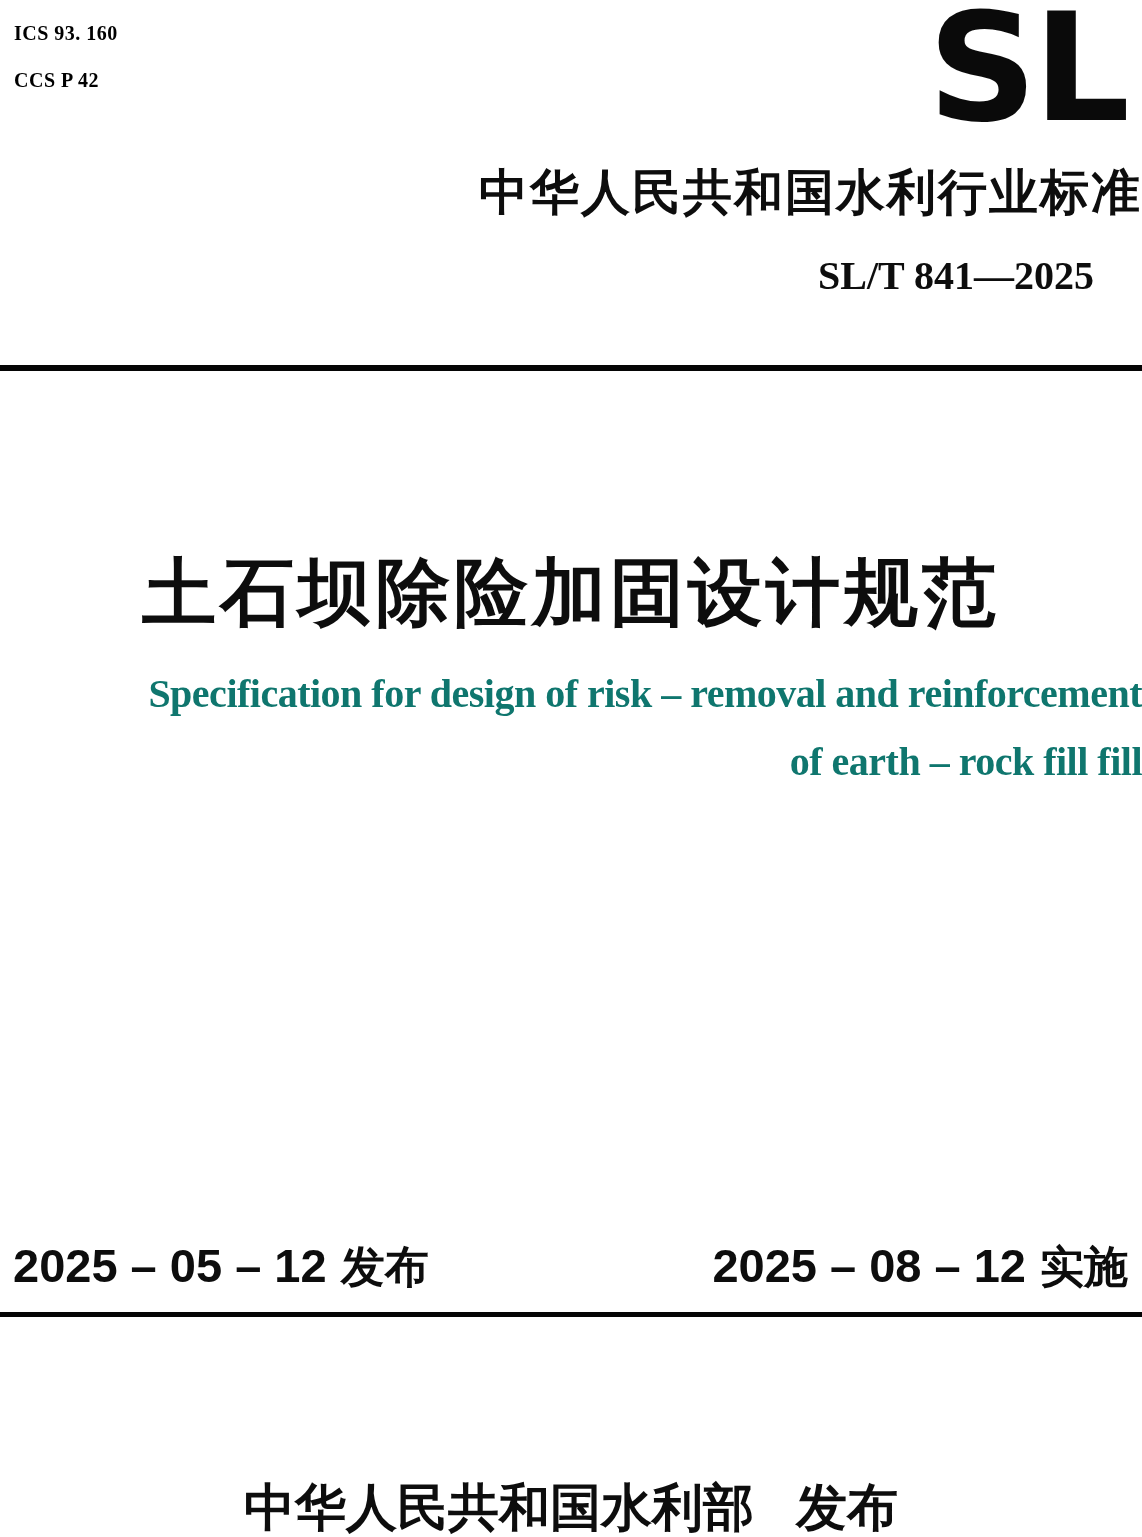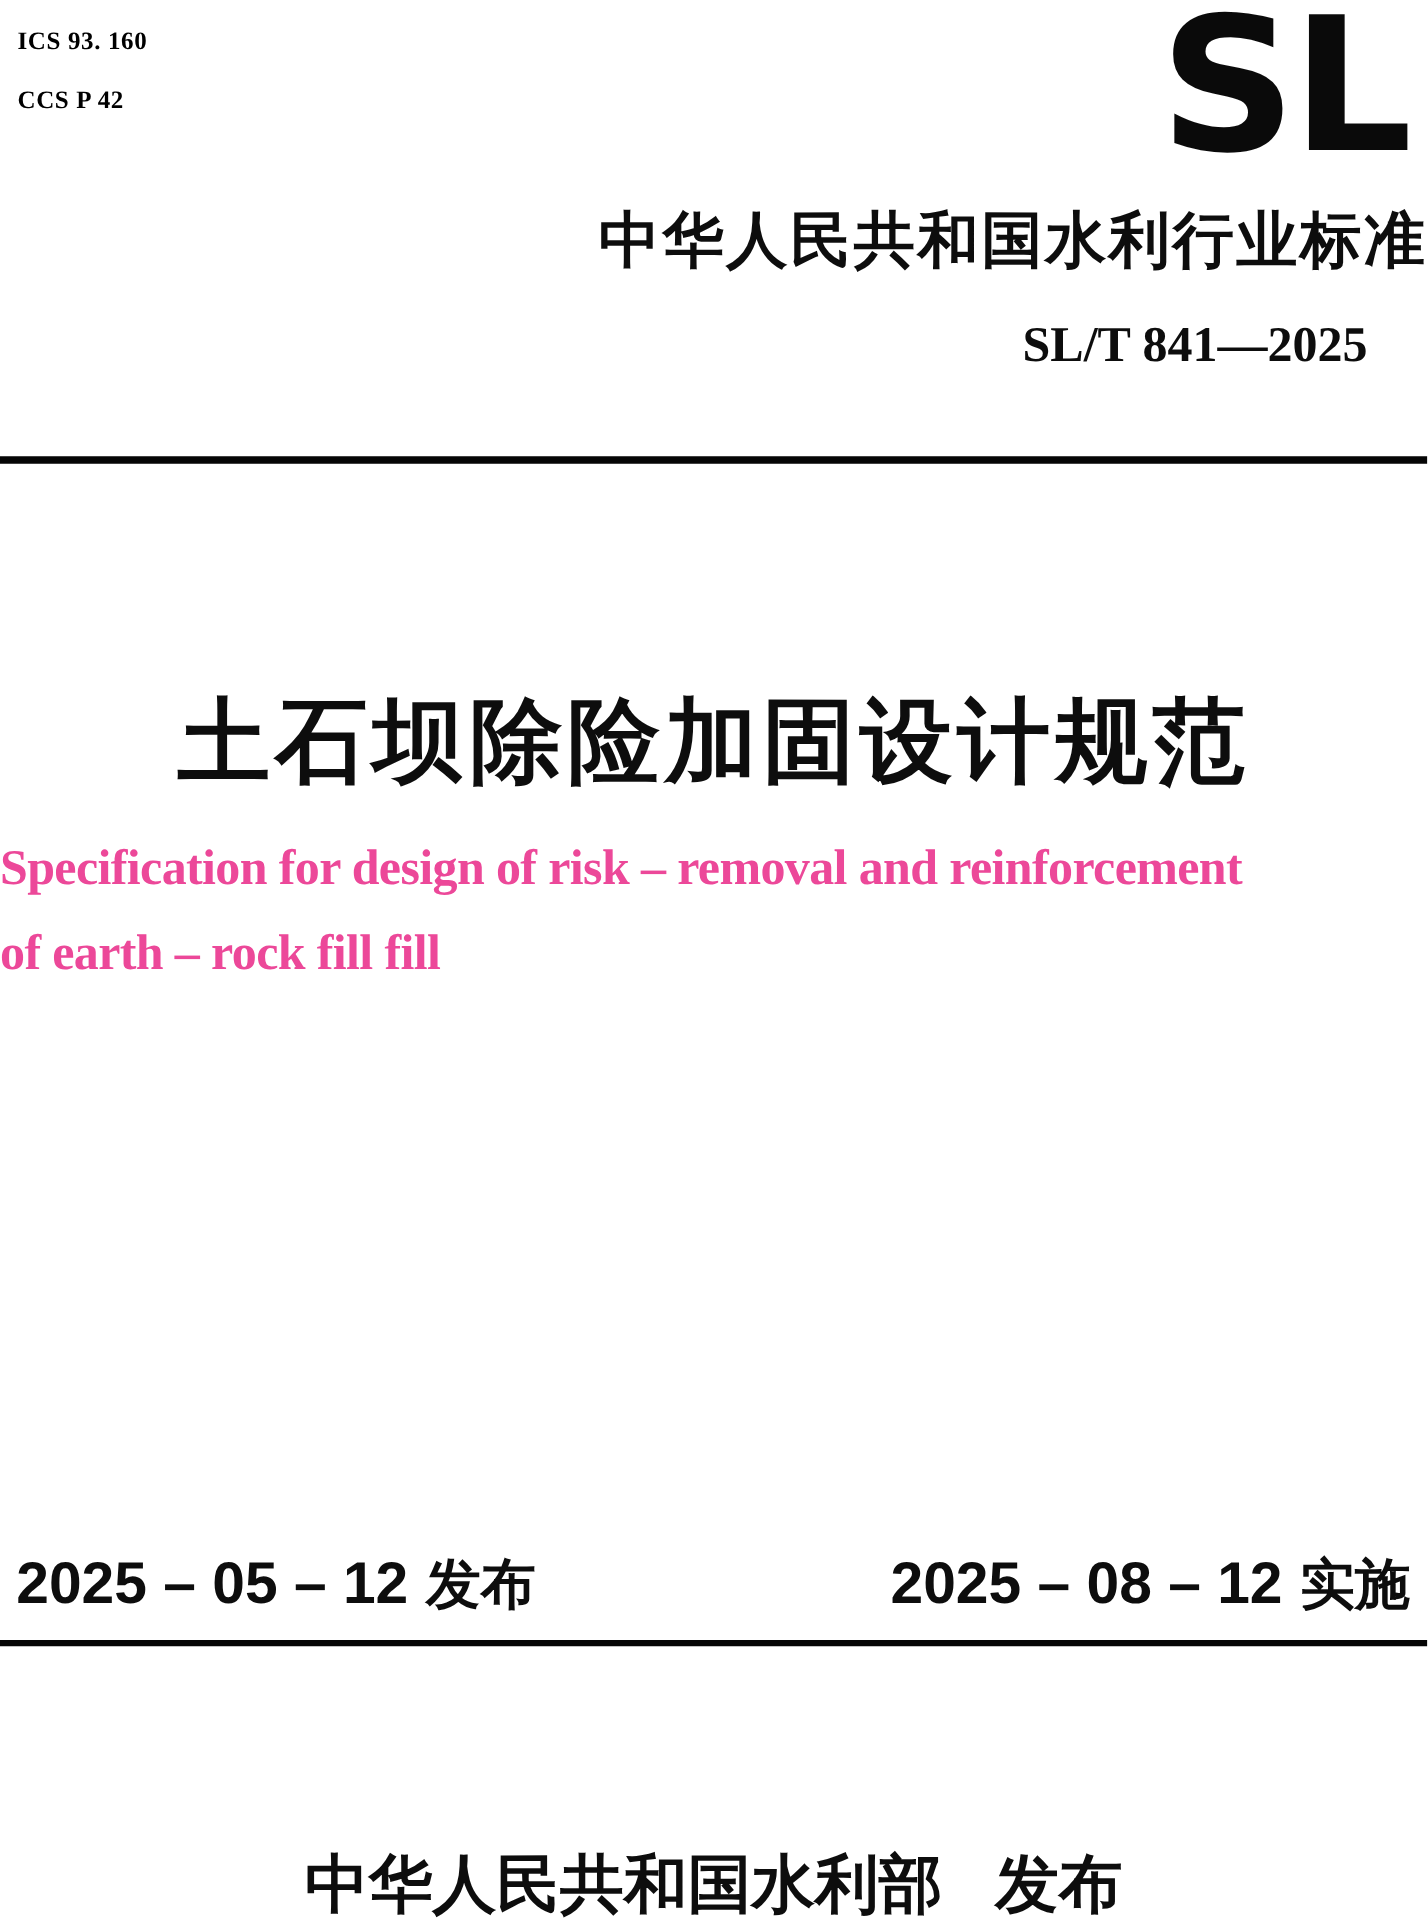--- a/index.html
+++ b/index.html
@@ -96,27 +96,27 @@
     color: #0d0d0d;
     white-space: nowrap;
   }
 
   
   .title-en {
     position: absolute;
     top: 660px;
     left: 0;
     width: 100%;
-    text-align: left;
+    text-align: right;
     font-family: "Liberation Serif", serif;
     font-weight: bold;
     font-size: 40px;
     line-height: 68px;
     letter-spacing: -0.5px;
-    color: #ec4899;
+    color: #0f766e;
   }
   .title-en .en-line { white-space: nowrap; }
 
   
   .dates {
     position: absolute;
     top: 1238px;
     left: 13px;
     right: 14px;
     display: flex;

